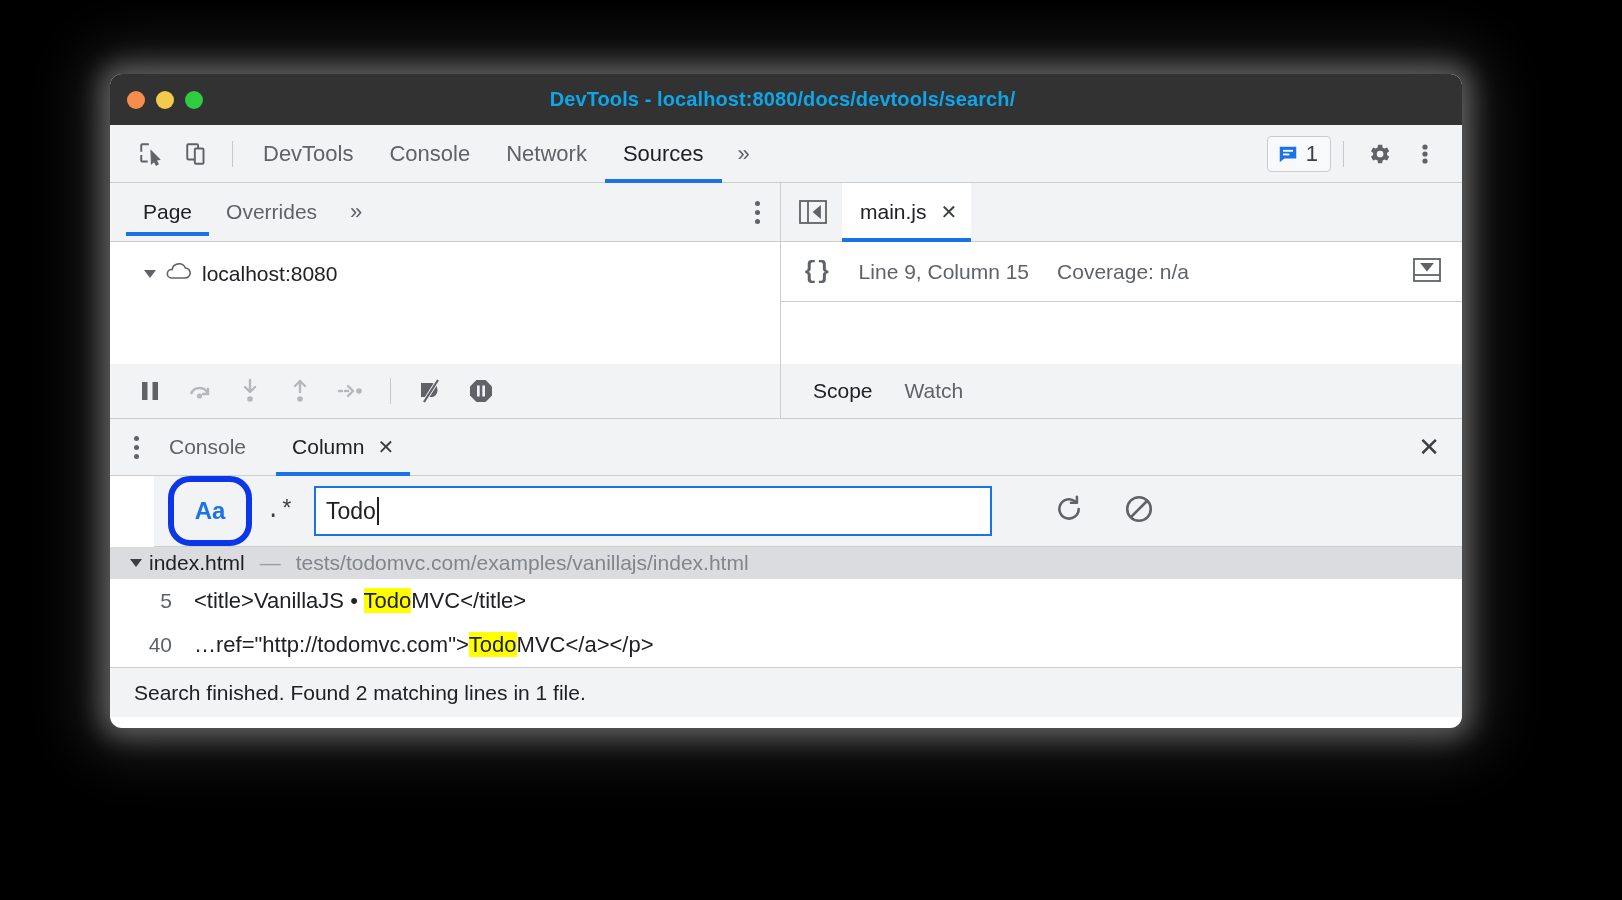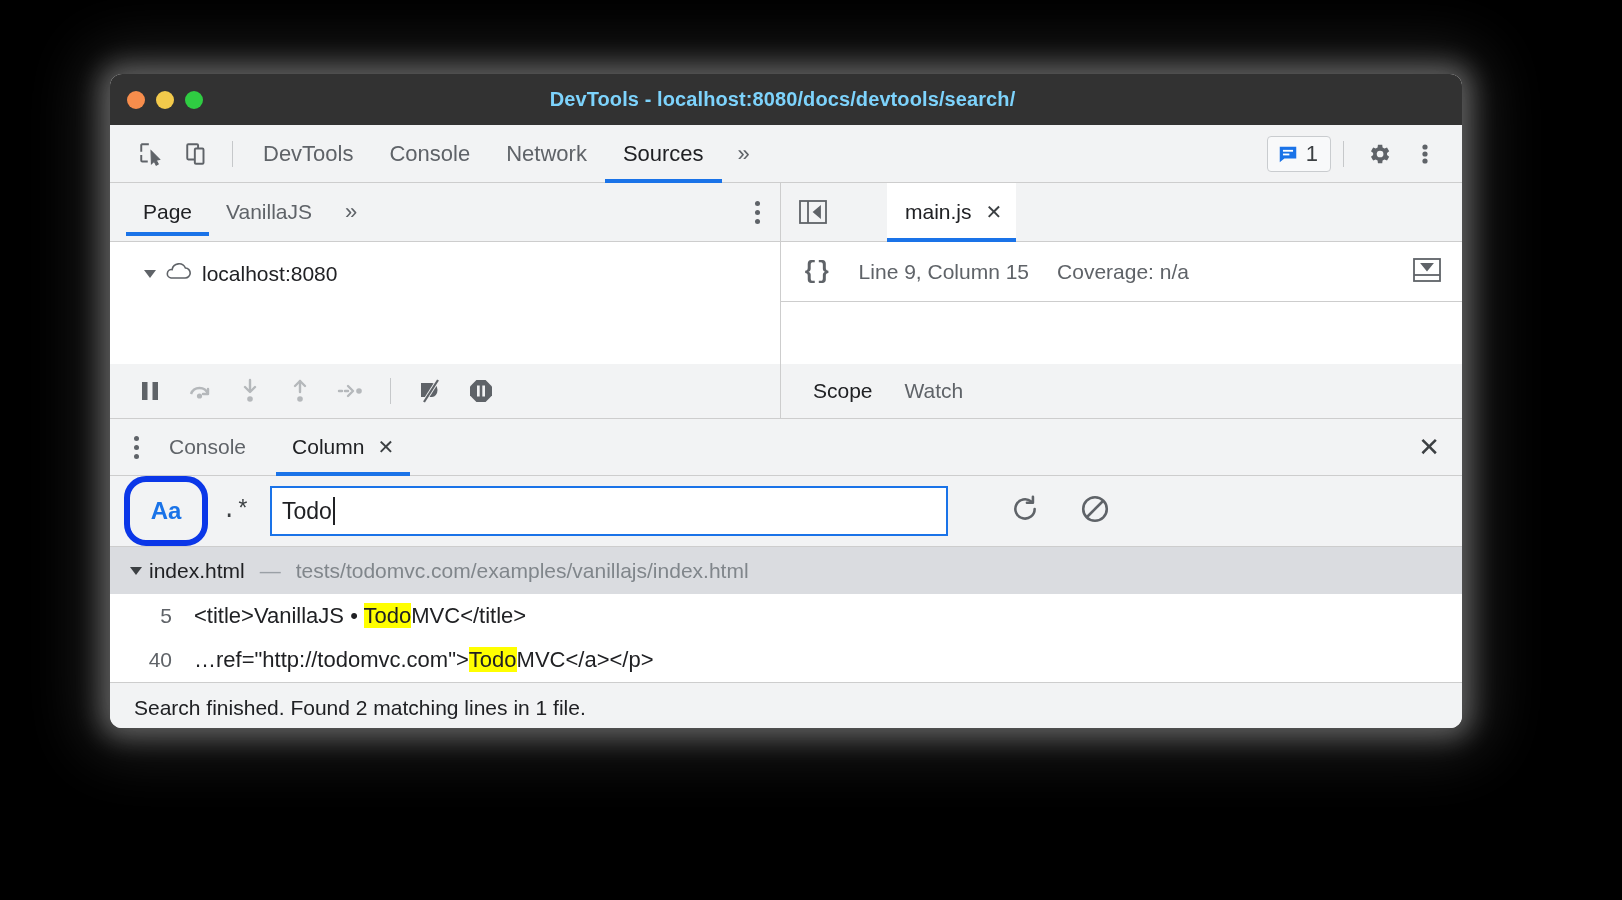--- a/index.html
+++ b/index.html
@@ -31,21 +31,21 @@
     display: flex;
     align-items: center;
   }
   .traffic { display: flex; gap: 11px; padding-left: 17px; }
   .dot { width: 18px; height: 18px; border-radius: 50%; }
   .dot.red   { background: #f78d4c; }
   .dot.amber { background: #f3ca4b; }
   .dot.green { background: #2fcc42; }
   .title-text {
     position: absolute; left: 0; right: 7px; text-align: center;
-    color: #7dd3fc; font-size: 20px; font-weight: bold;
+    color: #0ea5e9; font-size: 20px; font-weight: bold;
     letter-spacing: .1px;
     pointer-events: none;
   }
 
   
   .maintabbar {
     height: 58px;
     background: #f2f3f4;
     border-bottom: 1px solid #cdcdcd;
     display: flex; align-items: center;
@@ -110,21 +110,21 @@
     padding: 18px 0 0 36px; font-size: 21px; color: #202124;
   }
   .caret { width: 0; height: 0; border-left: 8px solid #5f6368;
            border-top: 6px solid transparent; border-bottom: 6px solid transparent;
            transform: rotate(90deg); }
 
   
   .filetabbar {
     height: 59px; background: #f2f3f4;
     border-bottom: 1px solid #cdcdcd;
-    display: flex; align-items: center; gap: 45px;
+    display: flex; align-items: center;
   }
   .panel-toggle {
     margin-left: 15px; width: 34px; height: 32px;
     display: flex; align-items: center; justify-content: center;
   }
   .filetab {
     height: 59px; padding: 0 14px 0 18px; margin-left: 12px;
     display: flex; align-items: center; gap: 14px;
     font-size: 21px; color: #202124; background: #ffffff;
     position: relative;
@@ -175,21 +175,21 @@
   .dtab.sel::after {
     content: ""; position: absolute; left: 0; right: 0; bottom: 0;
     height: 4px; background: #1a73e8;
   }
   .drawer-close { margin-left: auto; margin-right: 22px; font-size: 26px; color: #3c4043; font-weight: 300; }
 
   
   .searchbar {
     height: 71px; background: #f2f3f4;
     border-bottom: 1px solid #cdcdcd;
-    display: flex; align-items: center; position: relative;
+    display: flex; align-items: center; position: relative; margin-left: 44px;
   }
   .aa-wrap { position: relative; margin-left: 24px; width: 64px; height: 50px;
              display: flex; align-items: center; justify-content: center; }
   .aa-btn { font-size: 24px; font-weight: bold; color: #1a73e8; font-family: "Liberation Sans", sans-serif; }
   .annot-ring {
     position: absolute; left: -10px; top: -10px;
     width: 84px; height: 70px; border: 6px solid #0b37e8;
     border-radius: 22px; pointer-events: none;
   }
   .regex-btn { margin-left: 18px; font-size: 23px; color: #3c4043;
@@ -200,21 +200,21 @@
     display: flex; align-items: center; padding: 0 10px;
     font-size: 23px; color: #202124;
   }
   .caret-bar { display: inline-block; width: 2px; height: 28px; background: #202124; margin-left: 1px; }
   .sb-icon { margin-left: 40px; color: #5f6368; }
   .sb-icon.first { margin-left: 62px; }
 
   
   .results { background: #ffffff; }
   .file-row {
-    background: #dadce0; height: 47px;
+    background: #dadce0; height: 32px;
     display: flex; align-items: center; gap: 9px; padding-left: 22px;
     font-size: 21px; color: #202124;
   }
   .file-row .sep { color: #9aa0a6; margin: 0 6px; }
   .file-row .path { color: #80868b; }
   .caret-dn { width: 0; height: 0; border-left: 8px solid #3c4043;
               border-top: 6px solid transparent; border-bottom: 6px solid transparent;
               transform: rotate(90deg); }
   .res-line {
     display: flex; align-items: center; height: 44px;
@@ -289,21 +289,21 @@
         </svg>
       </div>
     </div>
   </div>
 
   <div class="split">
 
     <div class="left-pane">
       <div class="subtabbar">
         <div class="subtab sel">Page</div>
-        <div class="subtab">VanillaJS</div>
+        <div class="subtab">Overrides</div>
         <div class="chev2">»</div>
         <div class="dots-v">
           <i></i>
             <i></i>
             <i></i>
         </div>
       </div>
       <div class="tree-row">
         <span class="caret"></span>
         <span>

